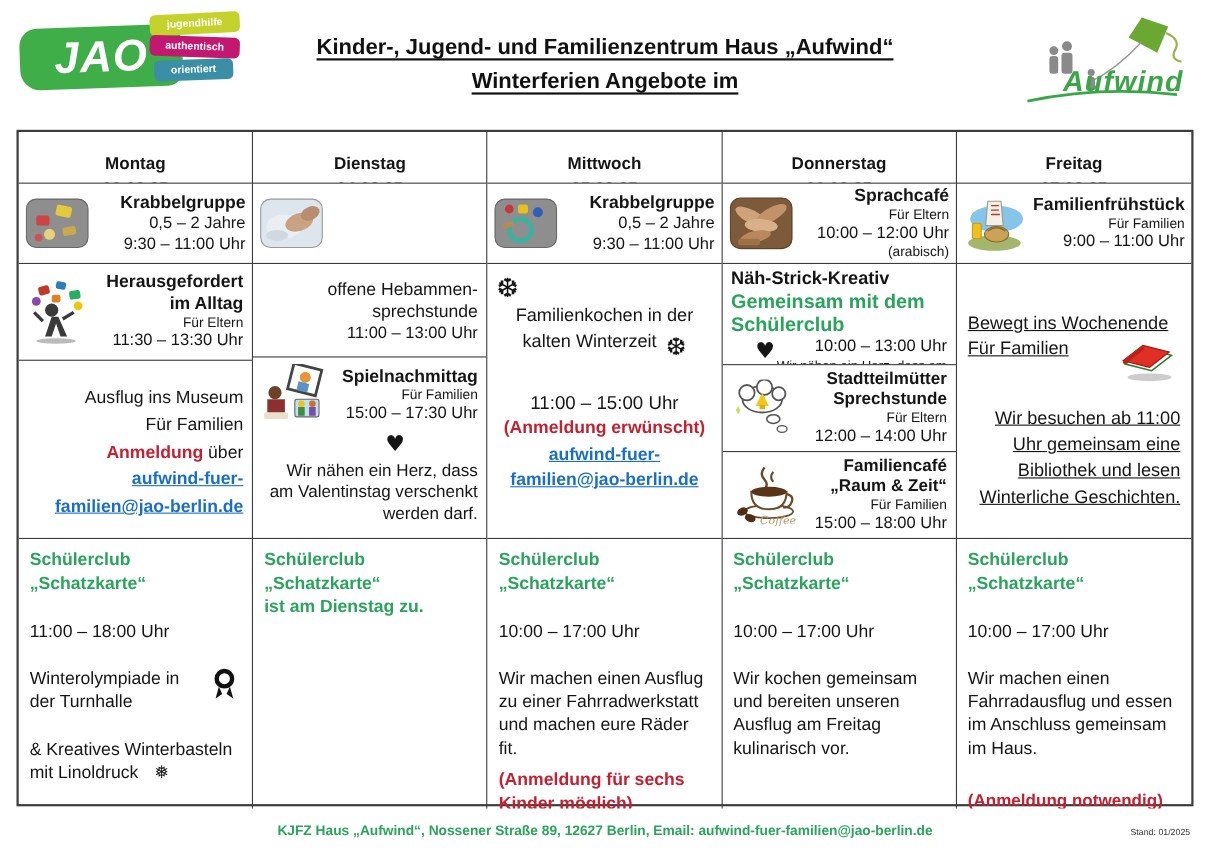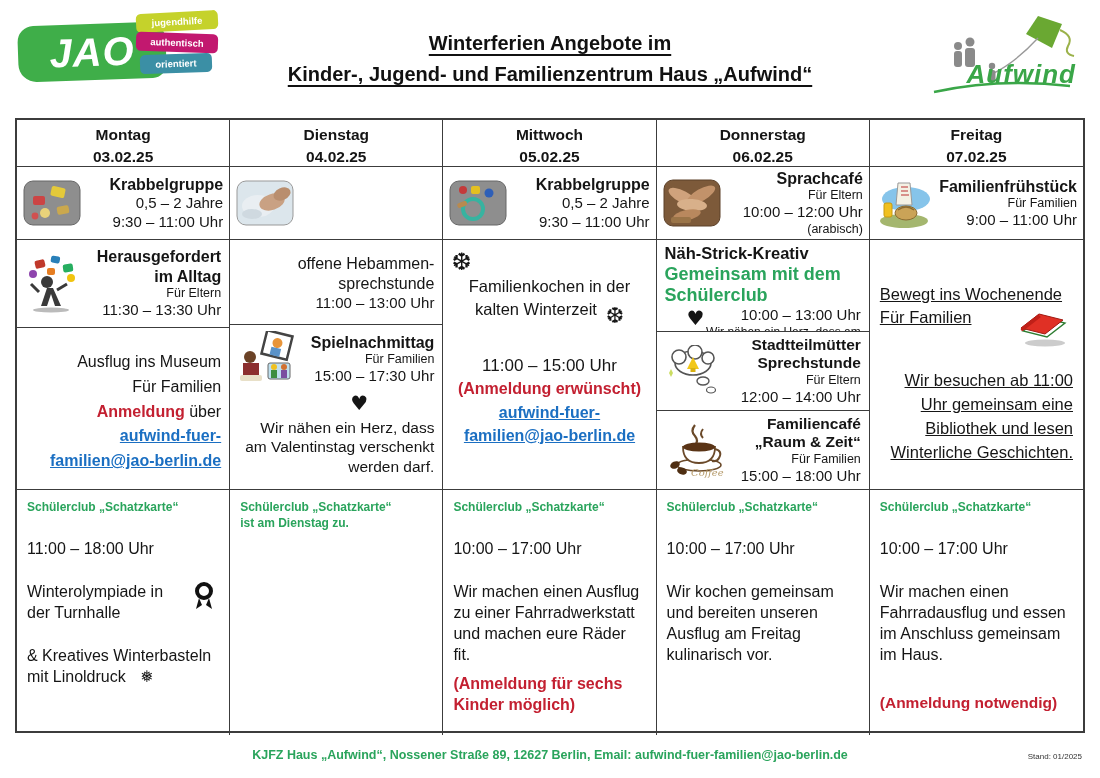--- a/index.html
+++ b/index.html
@@ -38,21 +38,21 @@
   
   .grid {
     position:absolute; left:15px; top:118px; width:1070px; height:615px;
     display:grid; grid-template-columns:repeat(5,1fr);
     border:2px solid #3c3c3c; background:#fff;
   }
   .col { border-right:1px solid #3c3c3c; display:flex; flex-direction:column; }
   .col:last-child { border-right:none; }
   .cell { border-bottom:1px solid #3c3c3c; padding:6px 8px; overflow:hidden; }
   .col .cell:last-child { border-bottom:none; }
-  .row-head { height:47px; text-align:center; font-weight:bold; font-size:15.5px; line-height:1.4; padding-top:4px; }
+  .row-head { height:47px; text-align:center; font-weight:bold; font-size:15.5px; line-height:1.4; padding-top:19px; }
   .row1 { height:73px; display:flex; align-items:center; gap:5px; padding:4px 6px; }
   .row1 .txt { flex:1; text-align:right; }
   .h-88{height:88px} .h-85{height:85px} .h-92{height:92px} .h-79{height:79px}
   .h-162{height:162px} .h-165{height:165px} .h-250{height:250px} .club{height:245px; padding:10px 10px;}
   .flexcell { display:flex; align-items:center; gap:5px; }
   .flexcell .txt { flex:1; text-align:right; }
   .title { font-weight:bold; font-size:16px; line-height:1.2; }
   .body  { font-size:15px; line-height:1.25; }
   .sm    { font-size:12.5px; line-height:1.2; }
   .xs    { font-size:12px; line-height:1.25; }
@@ -60,21 +60,21 @@
   .t-center { text-align:center; }
   .green { color:#2aa45c; }
   .red   { color:#c32031; font-weight:bold; }
   .blue-link { color:#1b6fc2; text-decoration:underline; font-weight:bold; cursor:pointer; }
   .heart { font-family:"DejaVu Sans",sans-serif; font-size:20px; line-height:1; }
   .flake { font-family:"DejaVu Sans",sans-serif; font-size:20px; line-height:1; }
   .flake.sm2 { font-size:16px; }
   .fl { float:left; margin:2px 0 0 22px; }
   .fr-float { float:right; margin:0 4px 2px 6px; }
   .gap8{height:8px} .gap22{height:22px} .gap28{height:28px}
-  .club-title { font-size:12px; font-weight:600; line-height:1.3; }
+  .club-title { font-size:16px; font-weight:600; line-height:1.3; }
   .club-body { font-size:16px; line-height:1.32; }
   .photo { border-radius:9px; display:block; }
   
   .footer-contact {
     position:absolute; left:0; right:0; top:748px; text-align:center;
     color:#2aa45c; font-weight:bold; font-size:12.5px;
   }
   .footer-version { position:absolute; right:18px; top:752px; font-size:8px; color:#333; }
 </style>
 </head>
@@ -86,22 +86,22 @@
       <span>JAO</span>
     </div>
     <div class="jao-tags">
       <div class="jao-tag t1">jugendhilfe</div>
       <div class="jao-tag t2">authentisch</div>
       <div class="jao-tag t3">orientiert</div>
     </div>
   </div>
 
   <div class="title-wrap">
+    <div class="title-line">Kinder-, Jugend- und Familienzentrum Haus „Aufwind“</div>
     <div class="title-line">Winterferien Angebote im</div>
-    <div class="title-line">Kinder-, Jugend- und Familienzentrum Haus „Aufwind“</div>
   </div>
 
   <div class="aufwind-logo">
     <svg width="160" height="92" viewBox="0 0 160 92">
       <polygon points="118,8 142,16 132,40 106,26" fill="#6aa832"></polygon>
       <path d="M140 22 q14 6 8 16 q-4 8 6 10" stroke="#9bb24a" stroke-width="2" fill="none"></path>
       <path d="M118 30 Q95 55 72 66" stroke="#999" stroke-width="1.4" fill="none"></path>
       <circle cx="38" cy="38" r="4" fill="#8a8a8a"></circle>
         <rect x="34" y="43" width="8" height="16" rx="3" fill="#8a8a8a"></rect>
       <circle cx="50" cy="34" r="4.5" fill="#8a8a8a"></circle>

